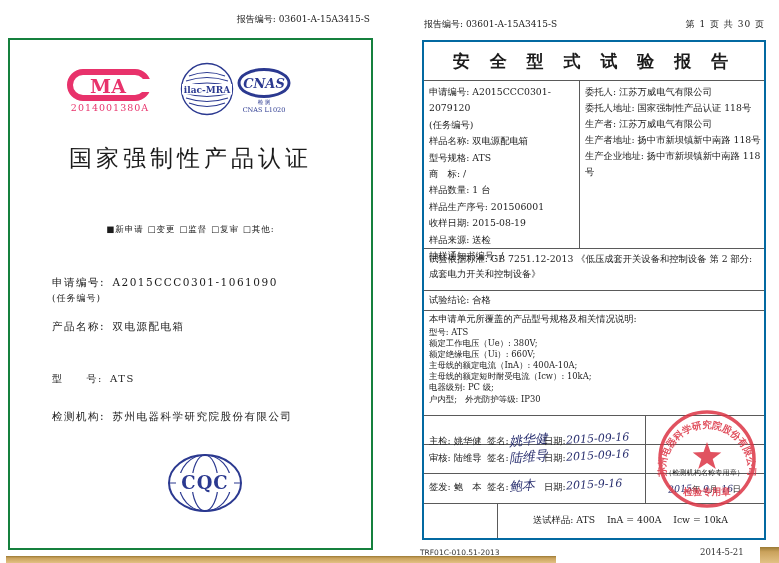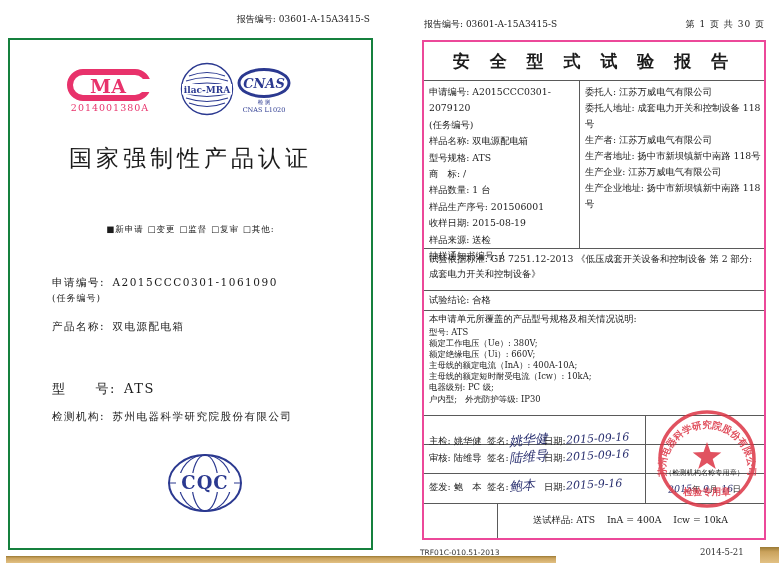--- a/index.html
+++ b/index.html
@@ -1,20 +1,20 @@
 <!DOCTYPE html>
 <html><head>
 <meta charset="utf-8">
 <style>
   html,body{margin:0;padding:0;background:#ffffff;}
   .canvas{position:relative;width:779px;height:563px;background:#ffffff;overflow:hidden;
           font-family:"DejaVu Serif","Liberation Serif",serif;color:#1b1b1b;padding-left:20px;}
   .abs{position:absolute;}
   .lbox{position:absolute;left:8px;top:38px;width:361px;height:508px;border:2px solid #15803d;background:#fff;}
-  .rbox{position:absolute;left:422px;top:40px;width:340px;height:496px;border:2px solid #ec4899;background:#fff;}
+  .rbox{position:absolute;left:422px;top:40px;width:340px;height:496px;border:2px solid #0369a1;background:#fff;}
   .hline{position:absolute;left:0;width:100%;height:1px;background:#5a5a5a;}
   .vline{position:absolute;width:1px;background:#5a5a5a;}
   .center{text-align:center;}
   .right{text-align:right;}
   .small{font-size:9.3px;line-height:16.4px;}
   .hand{font-family:"DejaVu Serif",serif;font-style:italic;color:#2a3070;}
   .sig{display:inline-block;font-size:13px;transform:rotate(-5deg);}
   .handdate{display:inline-block;font-size:11px;transform:rotate(-3deg);}
   .pink{color:#e8326b;}
   .blue{color:#2b3990;}
@@ -67,21 +67,21 @@
       <span style="letter-spacing:1.5px;">申请编号:</span>
       <span style="letter-spacing:1.5px;margin-left:4px;">A2015CCC0301-1061090</span>
     </div>
     <div class="abs" style="left:42px;top:252px;font-size:9px;letter-spacing:1px;">(任务编号)</div>
 
     <div class="abs" style="left:42px;top:280px;font-size:10.5px;">
       <span style="letter-spacing:1.5px;">产品名称:</span>
       <span style="letter-spacing:1.5px;margin-left:4px;">双电源配电箱</span>
     </div>
 
-    <div class="abs" style="left:42px;top:340px;font-size:13px;">
+    <div class="abs" style="left:42px;top:332px;font-size:10px;">
       <span style="letter-spacing:1.5px;">型　　号:</span>
       <span style="letter-spacing:1.5px;margin-left:4px;">ATS</span>
     </div>
 
     <div class="abs" style="left:42px;top:370px;font-size:10.5px;">
       <span style="letter-spacing:1.5px;">检测机构:</span>
       <span style="letter-spacing:1.5px;margin-left:4px;">苏州电器科学研究院股份有限公司</span>
     </div>
 
     <svg class="abs" style="left:155px;top:412px;" width="80" height="62" viewBox="0 0 80 62">
@@ -121,24 +121,23 @@
       <div>商　标: /</div>
       <div>样品数量: 1 台</div>
       <div>样品生产序号: 201506001</div>
       <div>收样日期: 2015-08-19</div>
       <div>样品来源: 送检</div>
       <div>抽样通知书编号: /</div>
     </div>
 
     <div class="abs small" style="left:161px;top:42px;width:176px;line-height:16px;">
       <div>委托人: 江苏万威电气有限公司</div>
-      <div>委托人地址: 成套电力开关和控制设备 118号</div>
+      <div>委托人地址: 国家强制性产品认证 118号</div>
       <div>生产者: 江苏万威电气有限公司</div>
       <div>生产者地址: 扬中市新坝镇新中南路 118号</div>
-      <div>生产企业: 江苏万威电气有限公司</div>
       <div>生产企业地址: 扬中市新坝镇新中南路 118 号</div>
     </div>
 
     <div class="abs" style="left:5px;top:209px;width:330px;font-size:9.3px;line-height:15px;">试验依据标准: GB 7251.12-2013 《低压成套开关设备和控制设备 第 2 部分: 成套电力开关和控制设备》</div>
 
     <div class="abs" style="left:5px;top:252px;width:330px;font-size:9.3px;">试验结论: 合格</div>
 
     <div class="abs" style="left:5px;top:271px;width:330px;font-size:9.3px;">本申请单元所覆盖的产品型号规格及相关情况说明:</div>
     <div class="abs" style="left:5px;top:285px;width:330px;font-size:8.4px;line-height:11.1px;">
       <div>型号: ATS</div>

